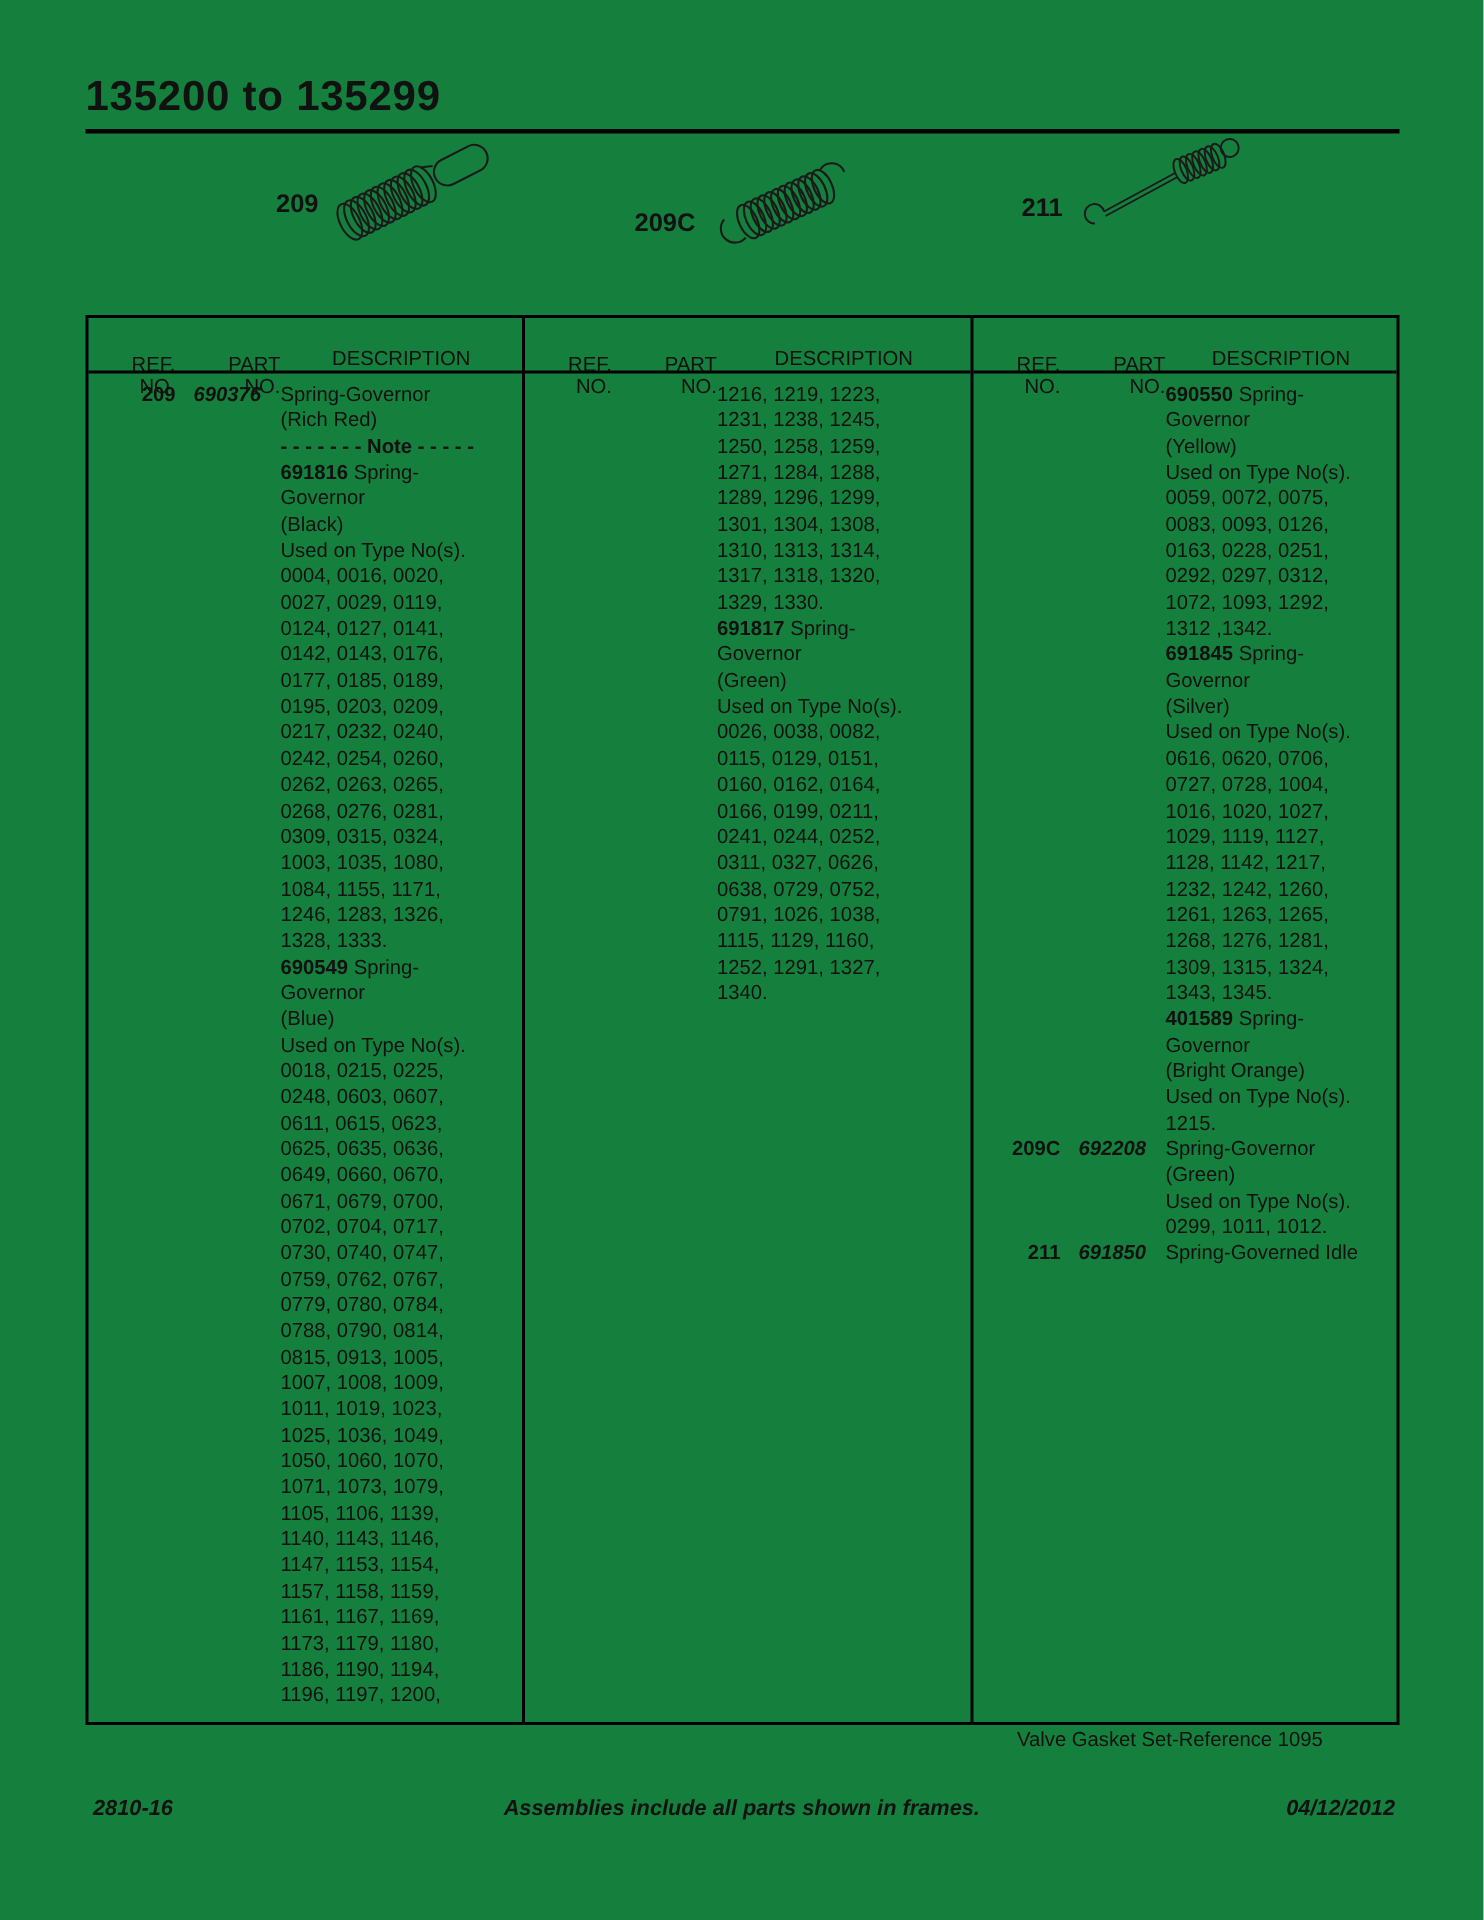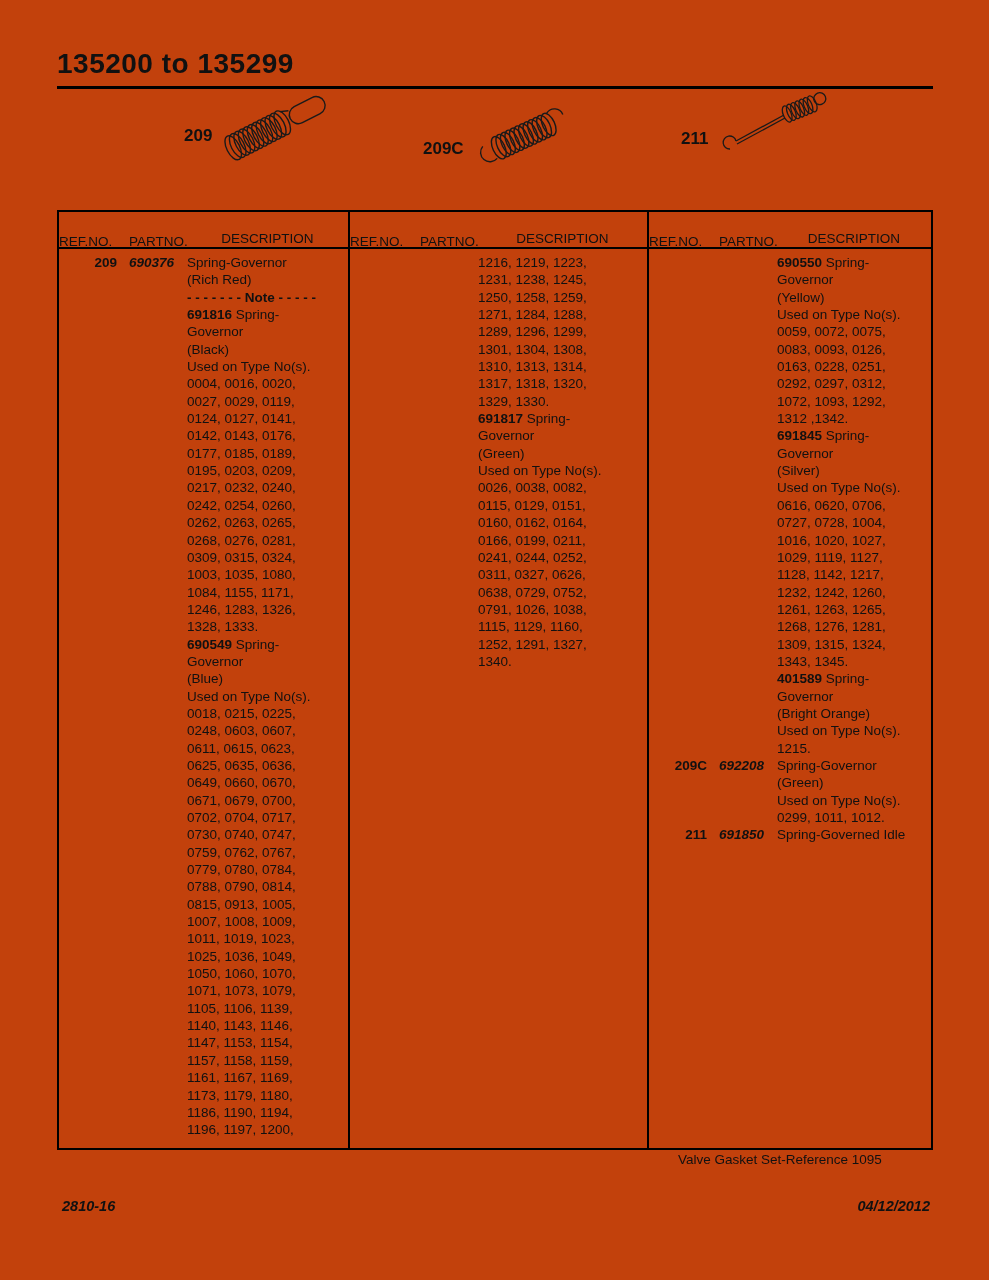--- a/index.html
+++ b/index.html
@@ -1,18 +1,18 @@
 <!DOCTYPE html>
 <html><head>
 <meta charset="utf-8">
 <style>
   * { margin:0; padding:0; box-sizing:border-box; }
   html,body { background:#ffffff; }
   .page {
-    position:relative; width:989px; height:1280px; background:#c2410c;
+    position:relative; width:989px; height:1280px; background:#15803d;
     font-family:"Liberation Sans", sans-serif; color:#111; overflow:hidden;
   }
   .page-title {
     position:absolute; left:57px; top:48px; font-size:28px; font-weight:bold;
     letter-spacing:0.5px;
   }
   .title-rule { position:absolute; left:57px; top:86px; width:876px; height:3px; background:#000; }
 
   .spring-label { position:absolute; font-size:17px; font-weight:bold; }
   .spring-svg { position:absolute; }
@@ -28,21 +28,21 @@
   .parts-table {
     position:absolute; left:57px; top:210px; width:876px; height:940px;
     border:2px solid #000; display:flex; z-index:1;
   }
   .tcol { height:100%; }
   .tcol.c1 { width:289px; }
   .tcol.c2 { width:299px; border-left:2px solid #000; }
   .tcol.c3 { flex:1; border-left:2px solid #000; }
 
   .thead { height:37px; border-bottom:2px solid #000; display:flex; padding-top:3px; font-size:13.5px; }
-  .th-ref, .th-part { width:58px; display:flex; flex-direction:row; align-items:center; line-height:15px;margin-top:20px; }
+  .th-ref, .th-part { width:58px; display:flex; flex-direction:column; align-items:flex-end; line-height:15px;margin-top:20px; }
   .th-part { margin-left:12px; }
   .th-desc { flex:1; display:flex; align-items:flex-end; justify-content:center; padding-bottom:1px; }
 
   .tbody { padding-top:5px; font-size:13.5px; }
   .entry { display:flex; align-items:flex-start; }
   .cell-ref  { width:58px; text-align:right; font-weight:bold; line-height:17.35px; }
   .cell-part { width:58px; margin-left:12px; font-weight:bold; line-height:17.35px;font-style:italic; }
   .cell-desc { flex:1; }
   .line { line-height:17.35px; height:17.35px; white-space:nowrap; }
   .bold { font-weight:bold; }
@@ -306,15 +306,16 @@
               <div class="line">Spring-Governed Idle</div>
             </div>
           </div>
         </div>
     </div>
   </div>
 
   <div class="note-right">Valve Gasket Set-Reference 1095</div>
 
   <div class="footer-code">2810-16</div>
+  <div class="footer-notice">Assemblies include all parts shown in frames.</div>
   <div class="footer-date">04/12/2012</div>
 
 </div>
 
 </body></html>

